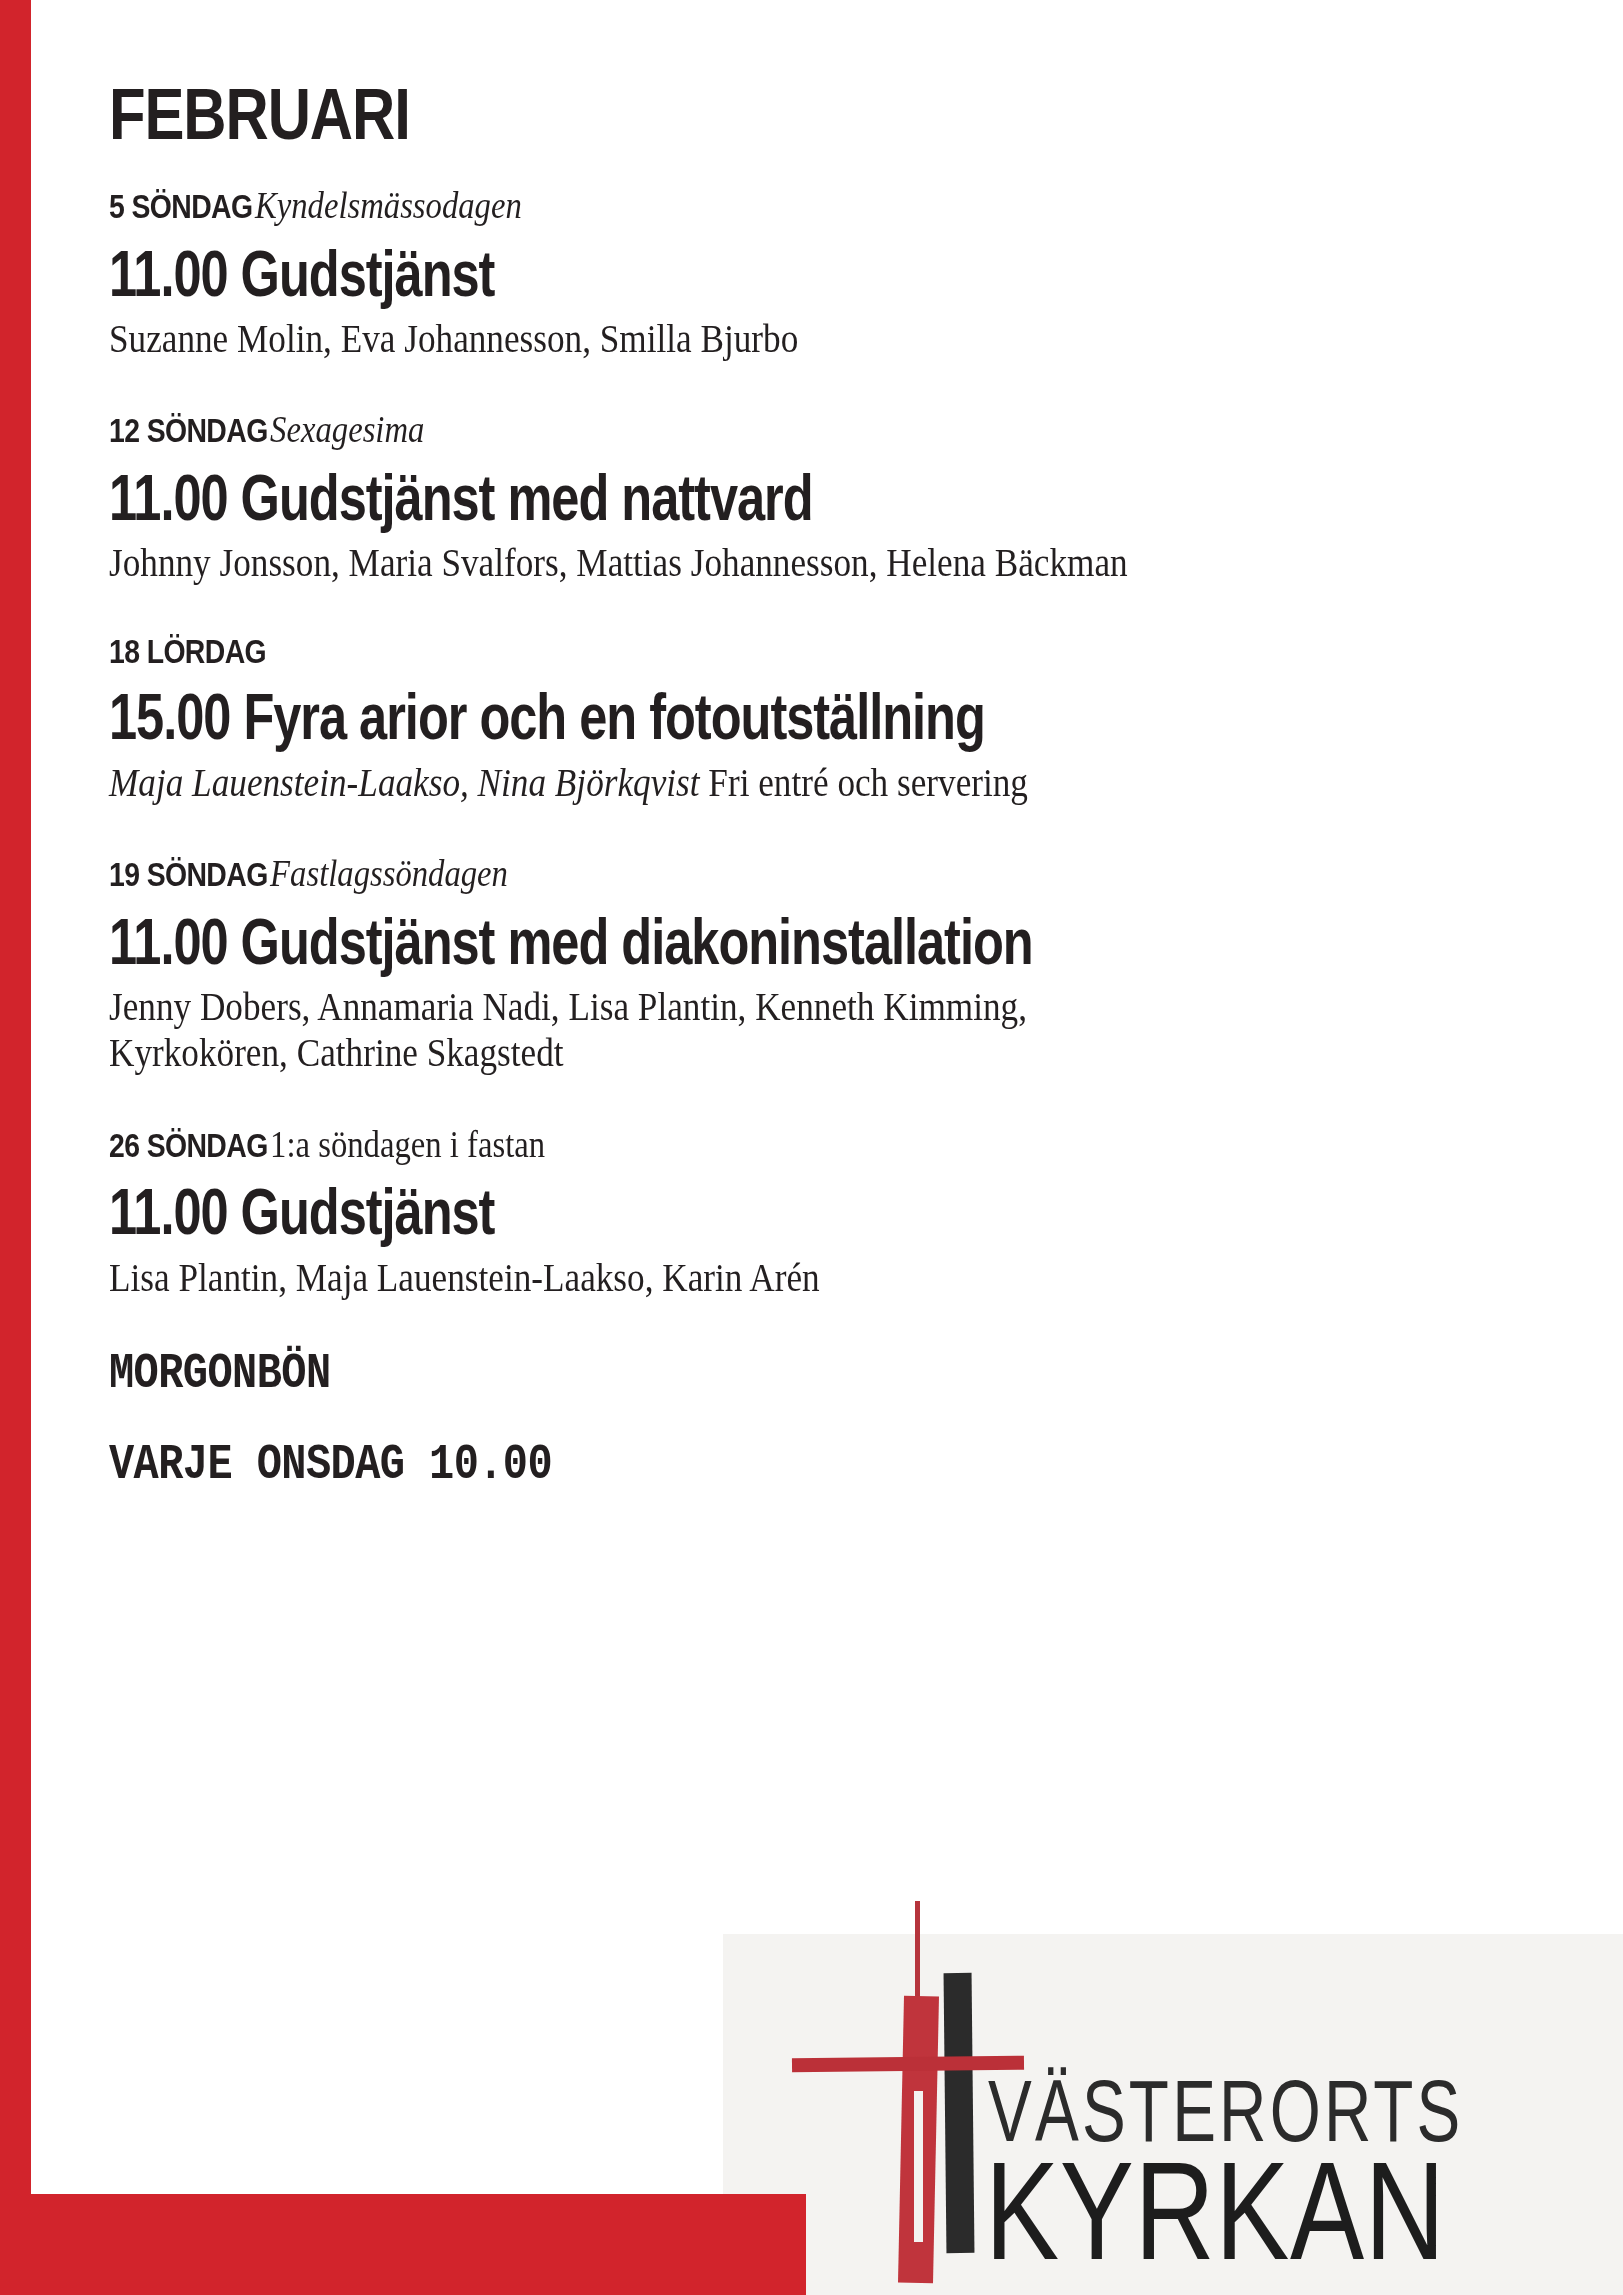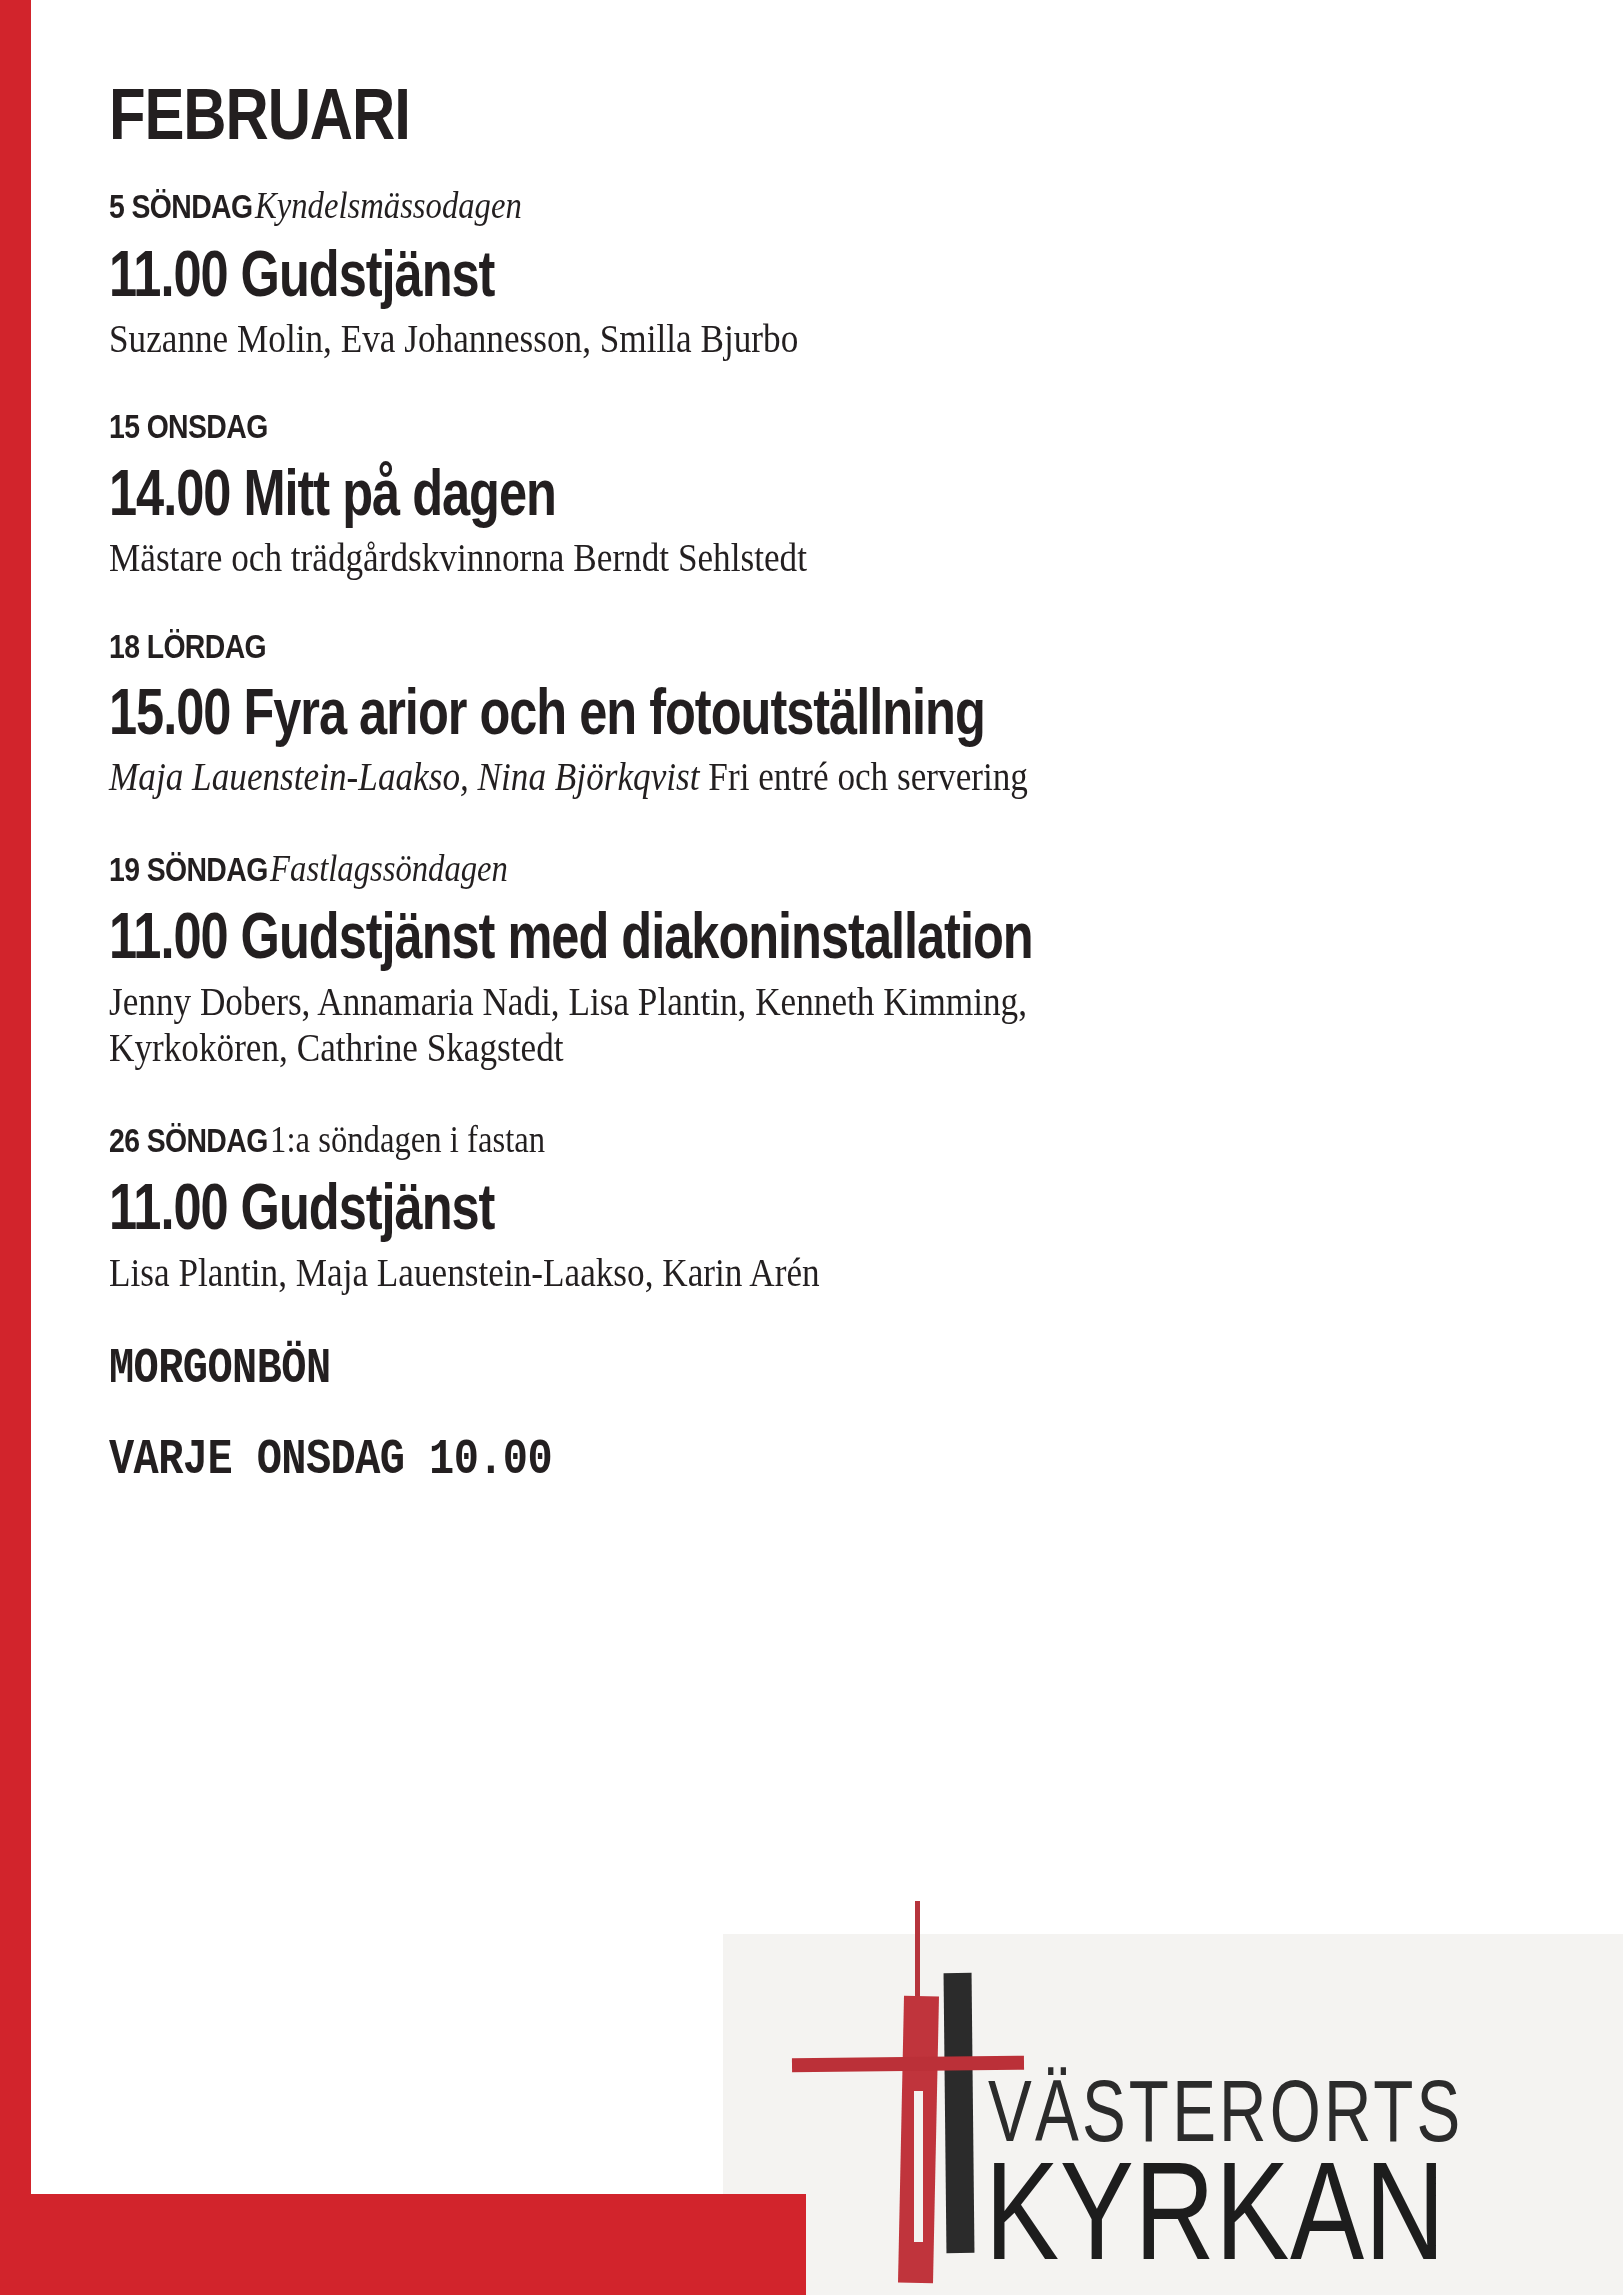--- a/index.html
+++ b/index.html
@@ -71,28 +71,28 @@
   <div>
   <div class="event">
     <div class="day-line"><span class="day-label">5 SÖNDAG</span> <span class="day-name it">Kyndelsmässodagen</span></div>
     <h2 class="event-title">11.00 Gudstjänst</h2>
     <div class="event-details">
           <div><span>Suzanne Molin, Eva Johannesson, Smilla Bjurbo</span></div>
         </div>
   </div>
 
 
-
   <div class="event">
-    <div class="day-line"><span class="day-label">15 ONSDAG</span> </div>
-    <h2 class="event-title">14.00 Mitt på dagen</h2>
+    <div class="day-line"><span class="day-label">12 SÖNDAG</span> <span class="day-name it">Sexagesima</span></div>
+    <h2 class="event-title">11.00 Gudstjänst med nattvard</h2>
     <div class="event-details">
-          <div><span>Mästare och trädgårdskvinnorna Berndt Sehlstedt</span></div>
+          <div><span>Johnny Jonsson, Maria Svalfors, Mattias Johannesson, Helena Bäckman</span></div>
         </div>
   </div>
+
 
   <div class="event">
     <div class="day-line"><span class="day-label">18 LÖRDAG</span> </div>
     <h2 class="event-title">15.00 Fyra arior och en fotoutställning</h2>
     <div class="event-details">
           <div><span class="it">Maja Lauenstein-Laakso, Nina Björkqvist </span><span>Fri entré och servering</span></div>
         </div>
   </div>
 
   <div class="event">

